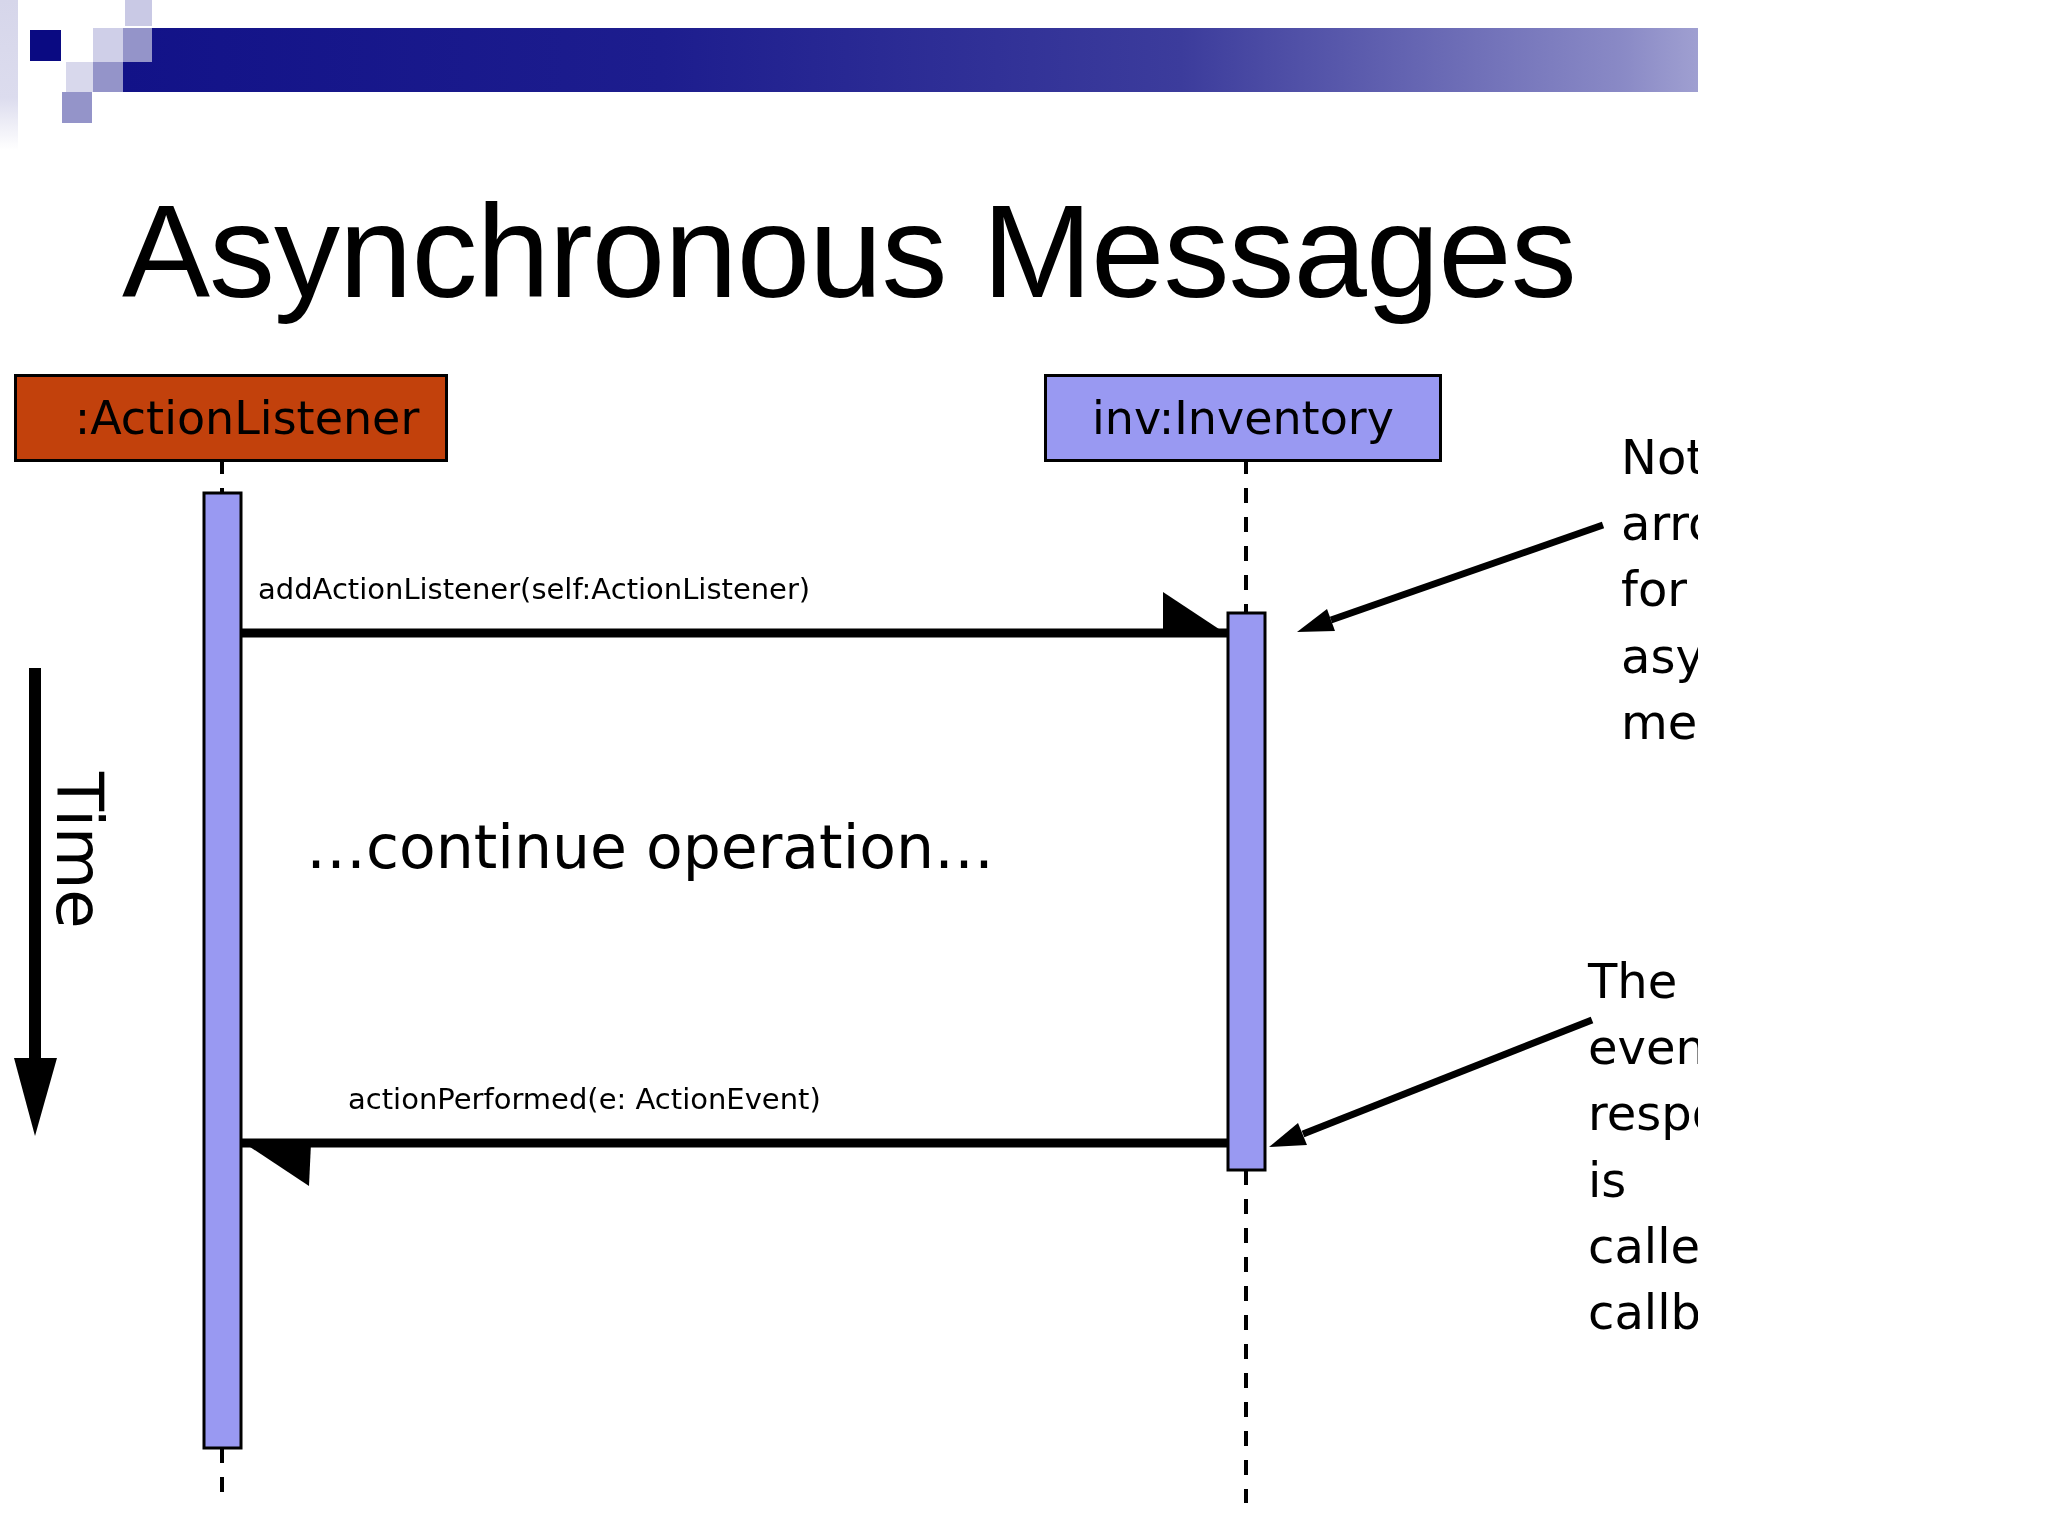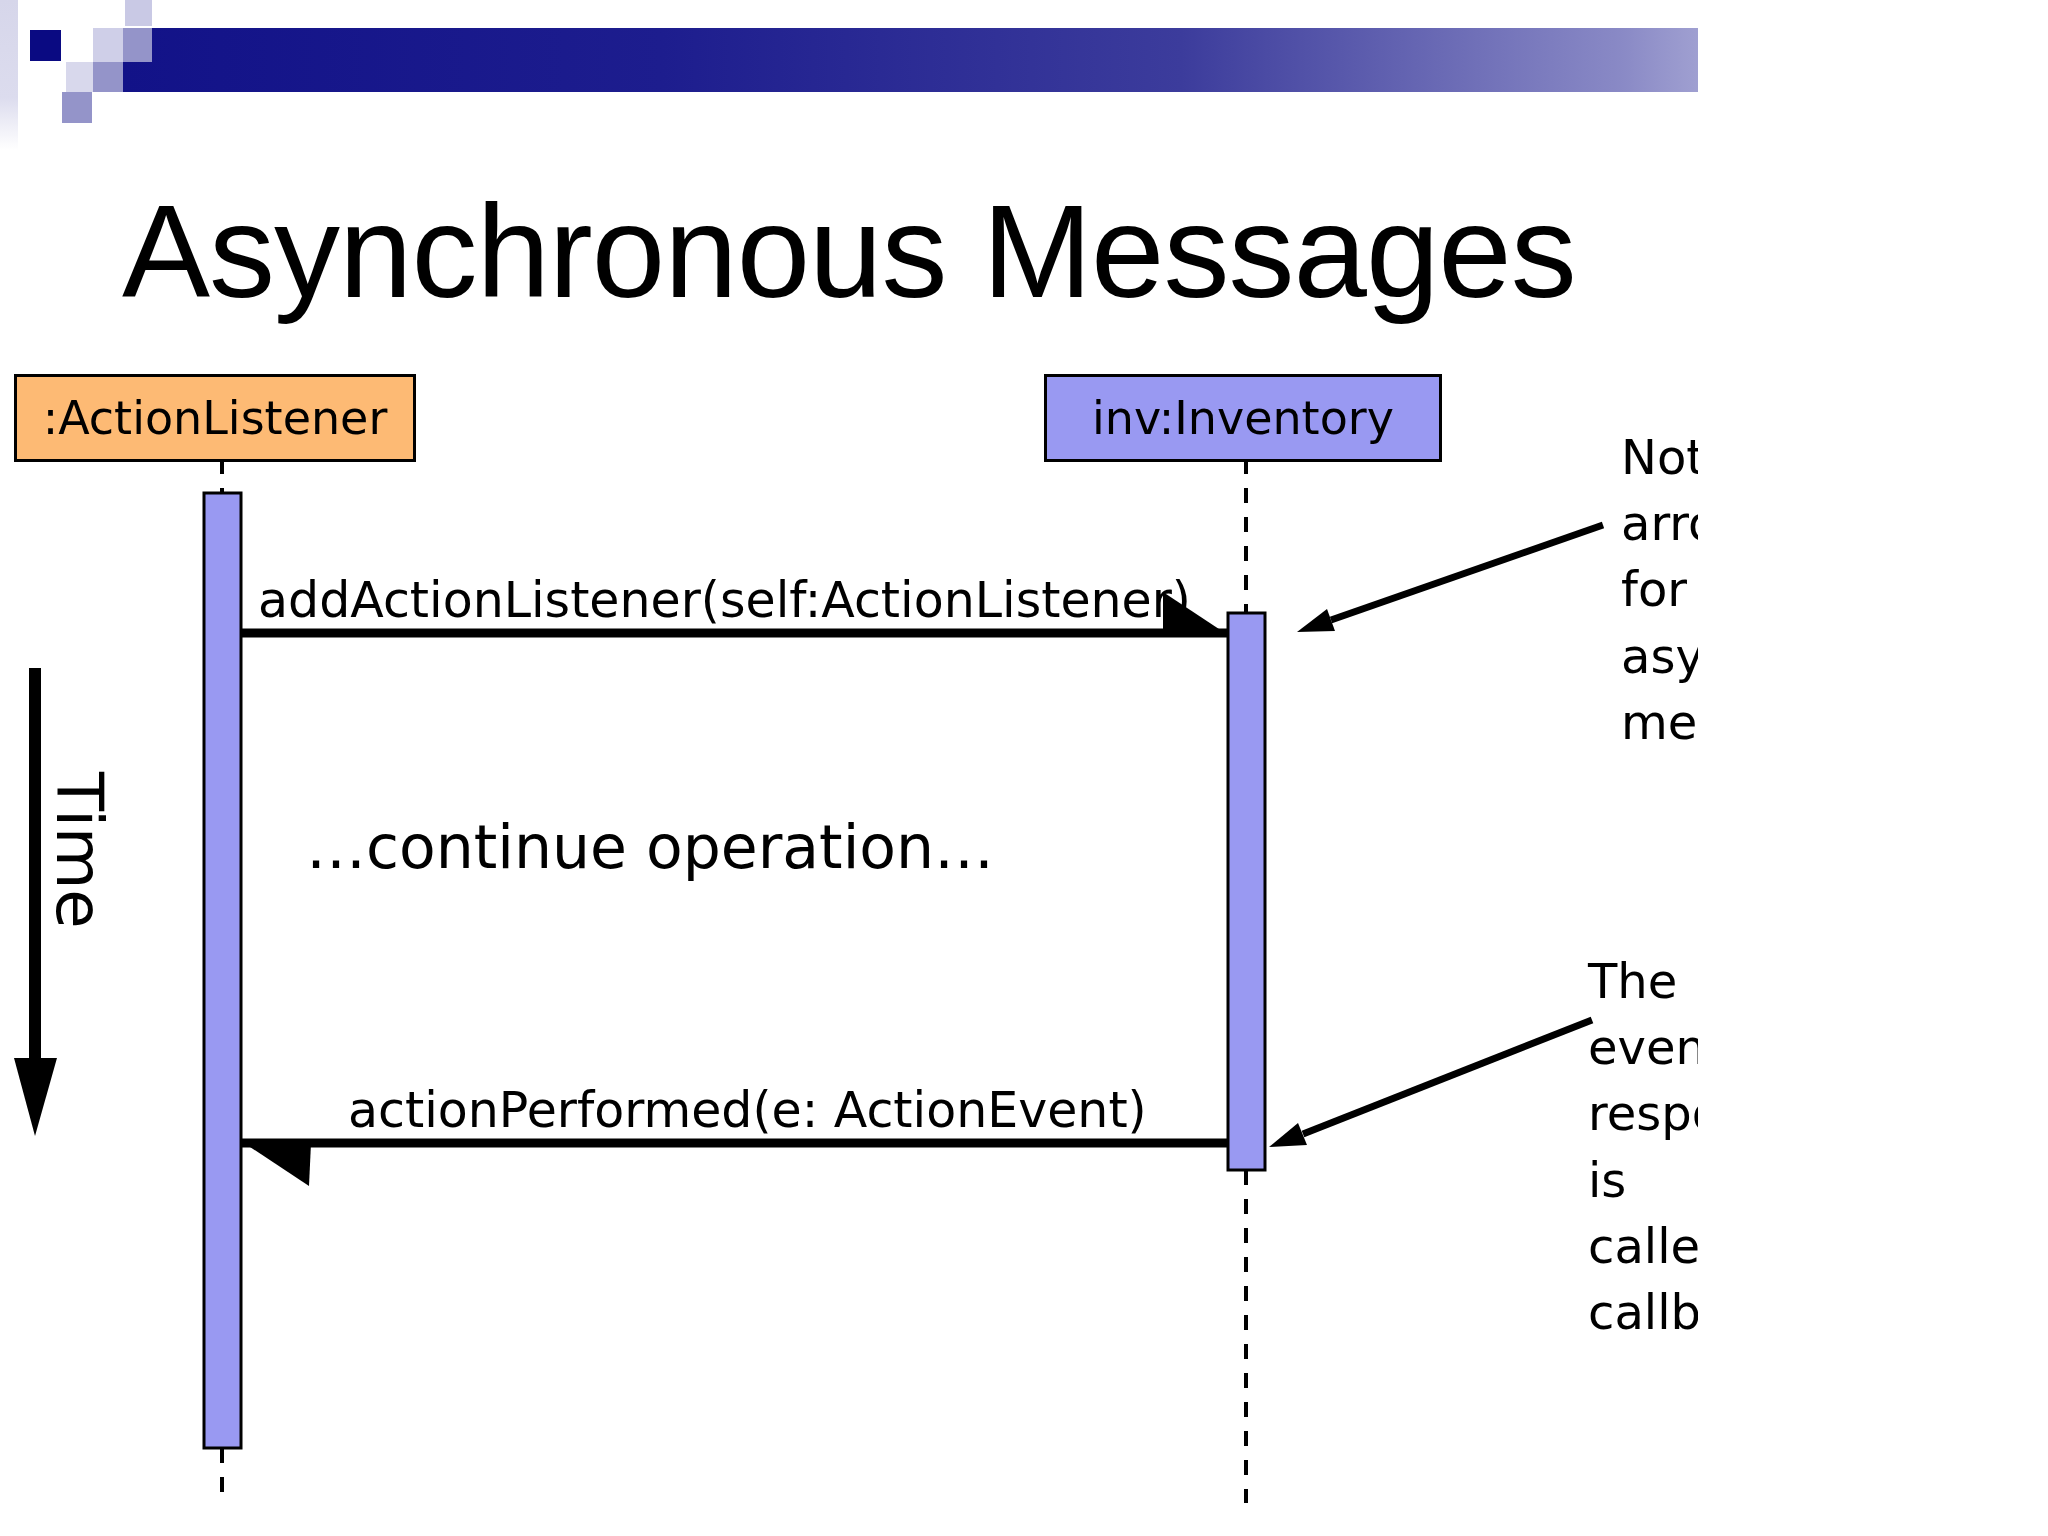--- a/index.html
+++ b/index.html
@@ -29,21 +29,21 @@
   .overlay{position:absolute;left:0;top:0;width:2048px;height:1536px;}
 
   
   .uml-box{position:absolute;top:374px;height:82px;border:3px solid #000;background:#9999f2;
            display:flex;align-items:center;justify-content:center;
            font-size:46px;white-space:nowrap;}
   .box1{left:14px;width:396px;}
   .box2{left:1044px;width:392px;}
 
   
-  .msg-label{position:absolute;font-size:49px;white-space:nowrap;}
+  .msg-label{position:absolute;font-size:29px;white-space:nowrap;}
   .msg1{left:258px;top:572px;}
   .msg2{left:348px;top:1082px;}
   .continue-note{position:absolute;left:306px;top:812px;font-size:60px;white-space:nowrap;}
   .time-label{position:absolute;left:116px;top:772px;font-size:64px;white-space:nowrap;
               transform:rotate(90deg);transform-origin:0 0;}
   .annotation{position:absolute;font-size:48px;line-height:1.38;white-space:pre-line;}
   .ann1{left:1621px;top:424px;}
   .ann2{left:1588px;top:948px;}
 </style>
 </head>
@@ -84,21 +84,21 @@
     <line x1="35" y1="668" x2="35" y2="1062" stroke="#000" stroke-width="12"></line>
     <polygon points="14,1058 57,1058 35,1136" fill="#000"></polygon>
 
     <line x1="1603" y1="525" x2="1331" y2="620" stroke="#000" stroke-width="7"></line>
     <polygon points="1297,632 1327,609 1335,631" fill="#000"></polygon>
 
     <line x1="1592" y1="1020" x2="1303" y2="1134" stroke="#000" stroke-width="7"></line>
     <polygon points="1269,1147 1298,1123 1307,1145" fill="#000"></polygon>
   </svg>
 
-  <div class="uml-box box1" style="background: #fdba74;">
+  <div class="uml-box box1" style="background: #c2410c; padding-left: 32px;">
     <span>:ActionListener</span>
   </div>
   <div class="uml-box box2" style="background: rgb(153, 153, 242); justify-content: center;">
     <span>inv:Inventory</span>
   </div>
 
   <div class="msg-label msg1">addActionListener(self:ActionListener)</div>
   <div class="msg-label msg2">actionPerformed(e: ActionEvent)</div>
 
   <div class="continue-note">…continue operation…</div>

